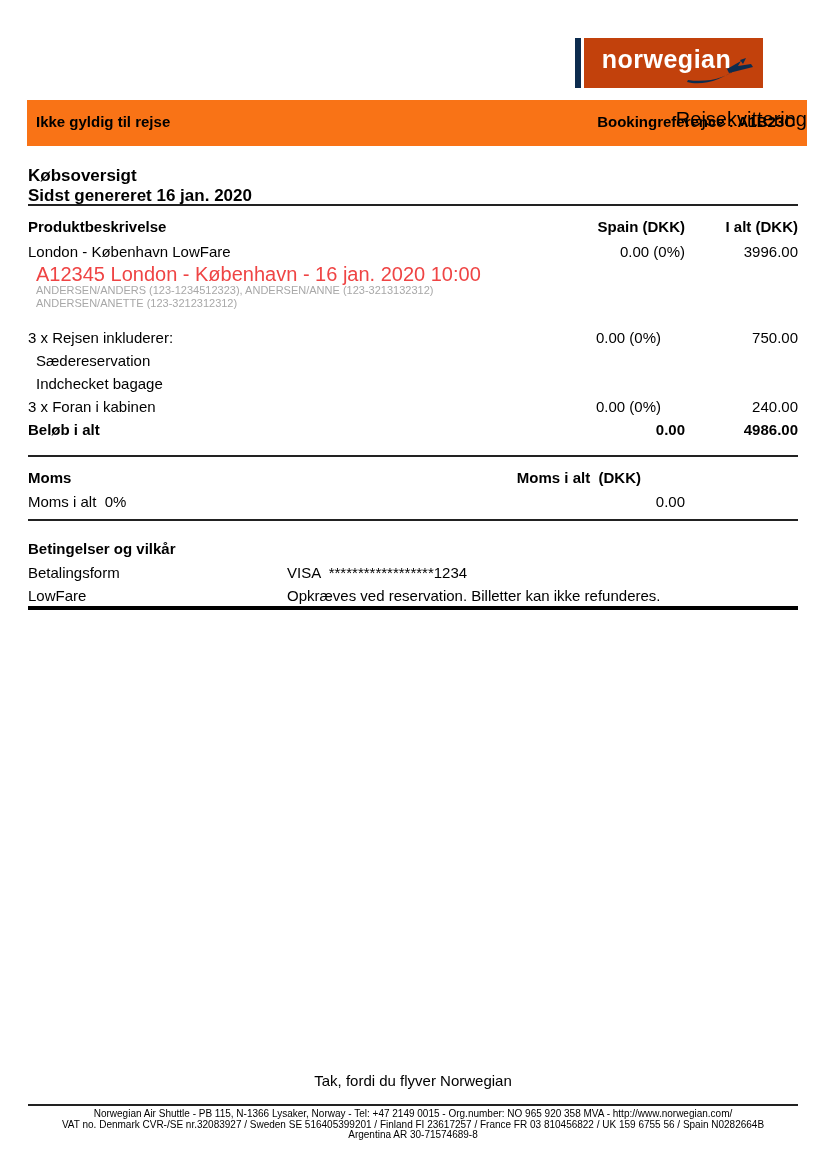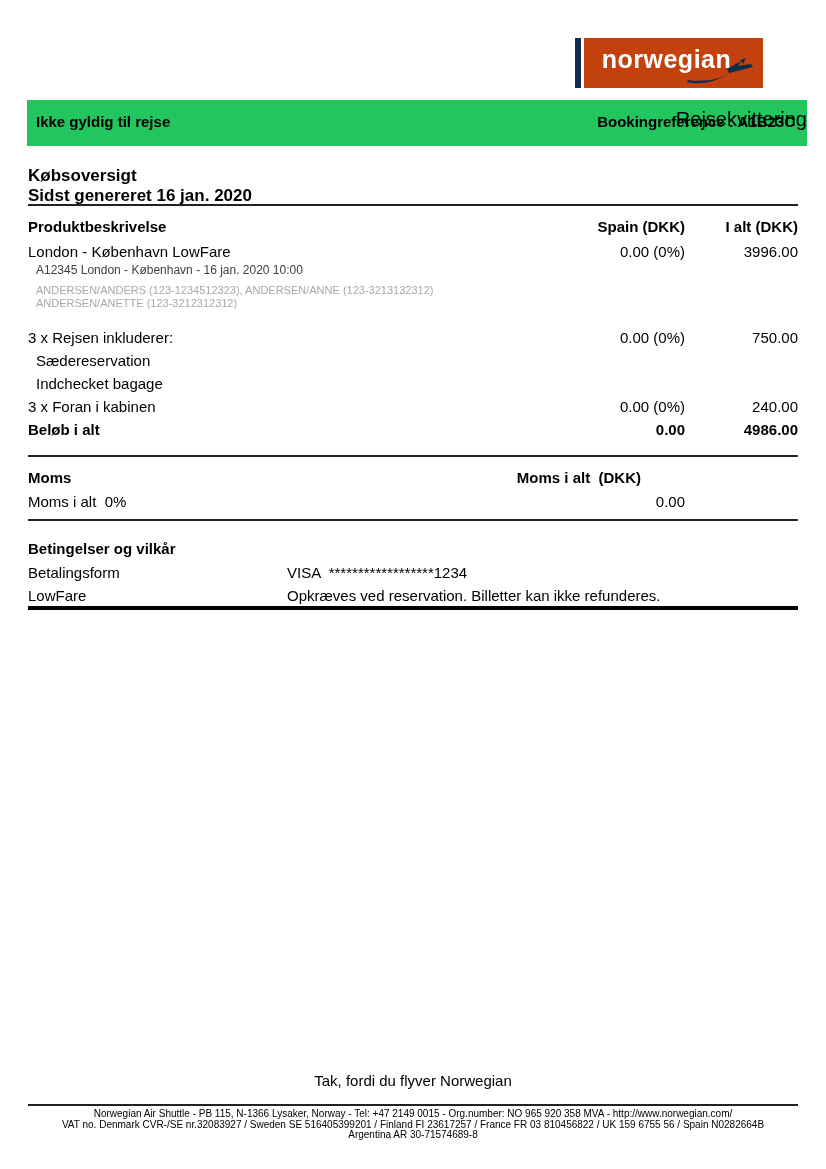--- a/index.html
+++ b/index.html
@@ -11,43 +11,43 @@
 
   
   .logo{position:absolute;top:38px;left:575px;width:188px;height:50px;}
   .logo-bar{position:absolute;left:0;top:0;width:6px;height:50px;background:#0d2c4e;}
   .logo-box{position:absolute;left:9px;top:0;width:179px;height:50px;background:#c2410c;}
   .logo-text{position:absolute;left:0;right:14px;top:7px;text-align:center;
     color:#fff;font-size:25px;font-weight:bold;letter-spacing:0.5px;}
   .logo-swoosh{position:absolute;right:8px;bottom:1px;width:70px;height:30px;}
 
   
-  .band{position:absolute;top:100px;left:27px;width:780px;height:46px;background:#22c55e;}
+  .band{position:absolute;top:100px;left:27px;width:780px;height:46px;background:#f97316;}
   .band-left{position:absolute;left:9px;top:13px;font-size:15px;font-weight:bold;}
   .band-title{position:absolute;left:8px;right:0;top:8px;text-align:right;font-size:20px;font-weight:normal;}
   .band-right{position:absolute;right:12px;top:13px;font-size:15px;font-weight:bold;}
   .stray-dot{position:absolute;right:72px;top:-1px;font-size:13px;font-weight:bold;}
 
   
   .content{position:absolute;left:28px;width:770px;flex-direction:column;}
   .rule{position:absolute;left:28px;width:770px;background:#222;height:2px;}
   .rule-thick{height:4px;background:#000;}
 
   .sec-head{top:166px;display:flex;justify-content:space-between;}
   .sec-head .h{font-size:17px;font-weight:bold;}
 
   .grid{display:grid;grid-template-columns:1fr 150px 113px;}
   .grid .c2,.grid .c3{text-align:right;}
 
   .table{top:218px;font-size:15px;}
   .t-head{font-weight:bold;height:25px;}
   .t-row{height:20px;}
-  .t-row23{height:23px;}
+  .t-row23{height:23px;gap:24px;}
   .t-total{font-weight:bold;height:23px;}
-  .flight-detail{color:#404040;font-size:12px;height:21px;}
+  .flight-detail{color:#ef4444;font-size:20px;height:21px;}
   .passengers{color:#a8a8a8;font-size:11px;line-height:12.5px;margin-bottom:20px;}
   .indent{padding-left:8px;}
 
   .moms-sec{top:469px;font-size:15px;}
   .moms-sec .head{font-weight:bold;height:24px;gap:44px;}
   .moms-sec .row{height:23px;}
 
   .terms-sec{top:540px;font-size:15px;}
   .terms-title{font-weight:bold;height:24px;}
   .terms-grid{display:grid;grid-template-columns:259px 1fr;}

